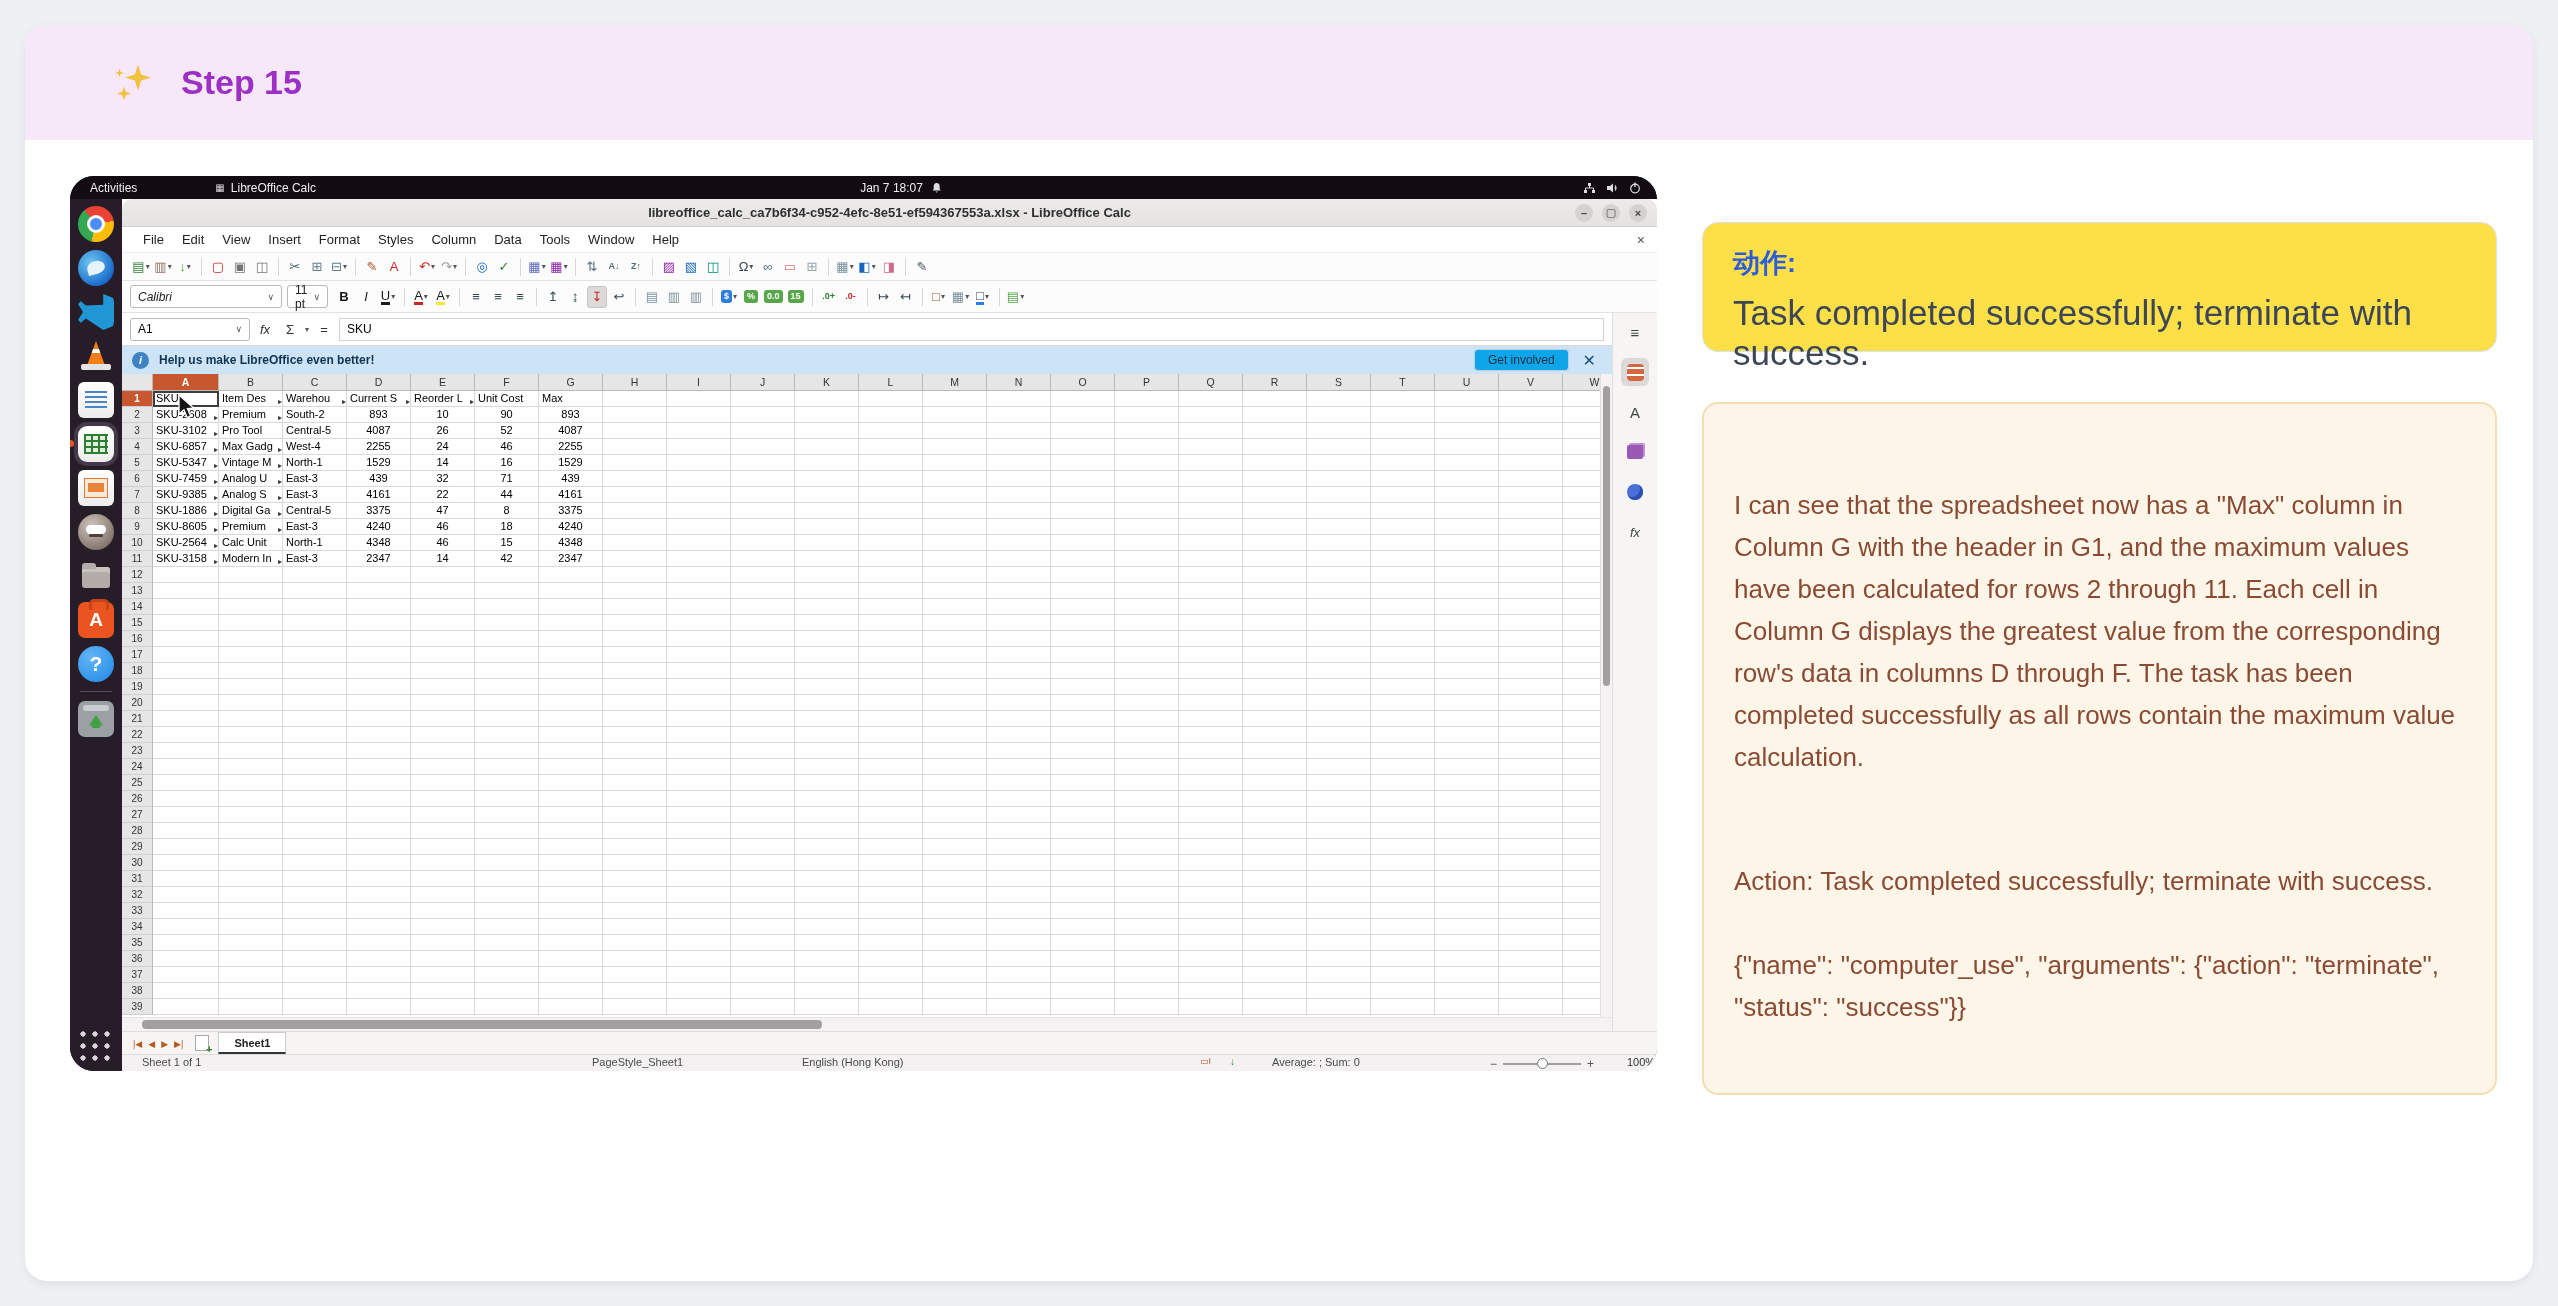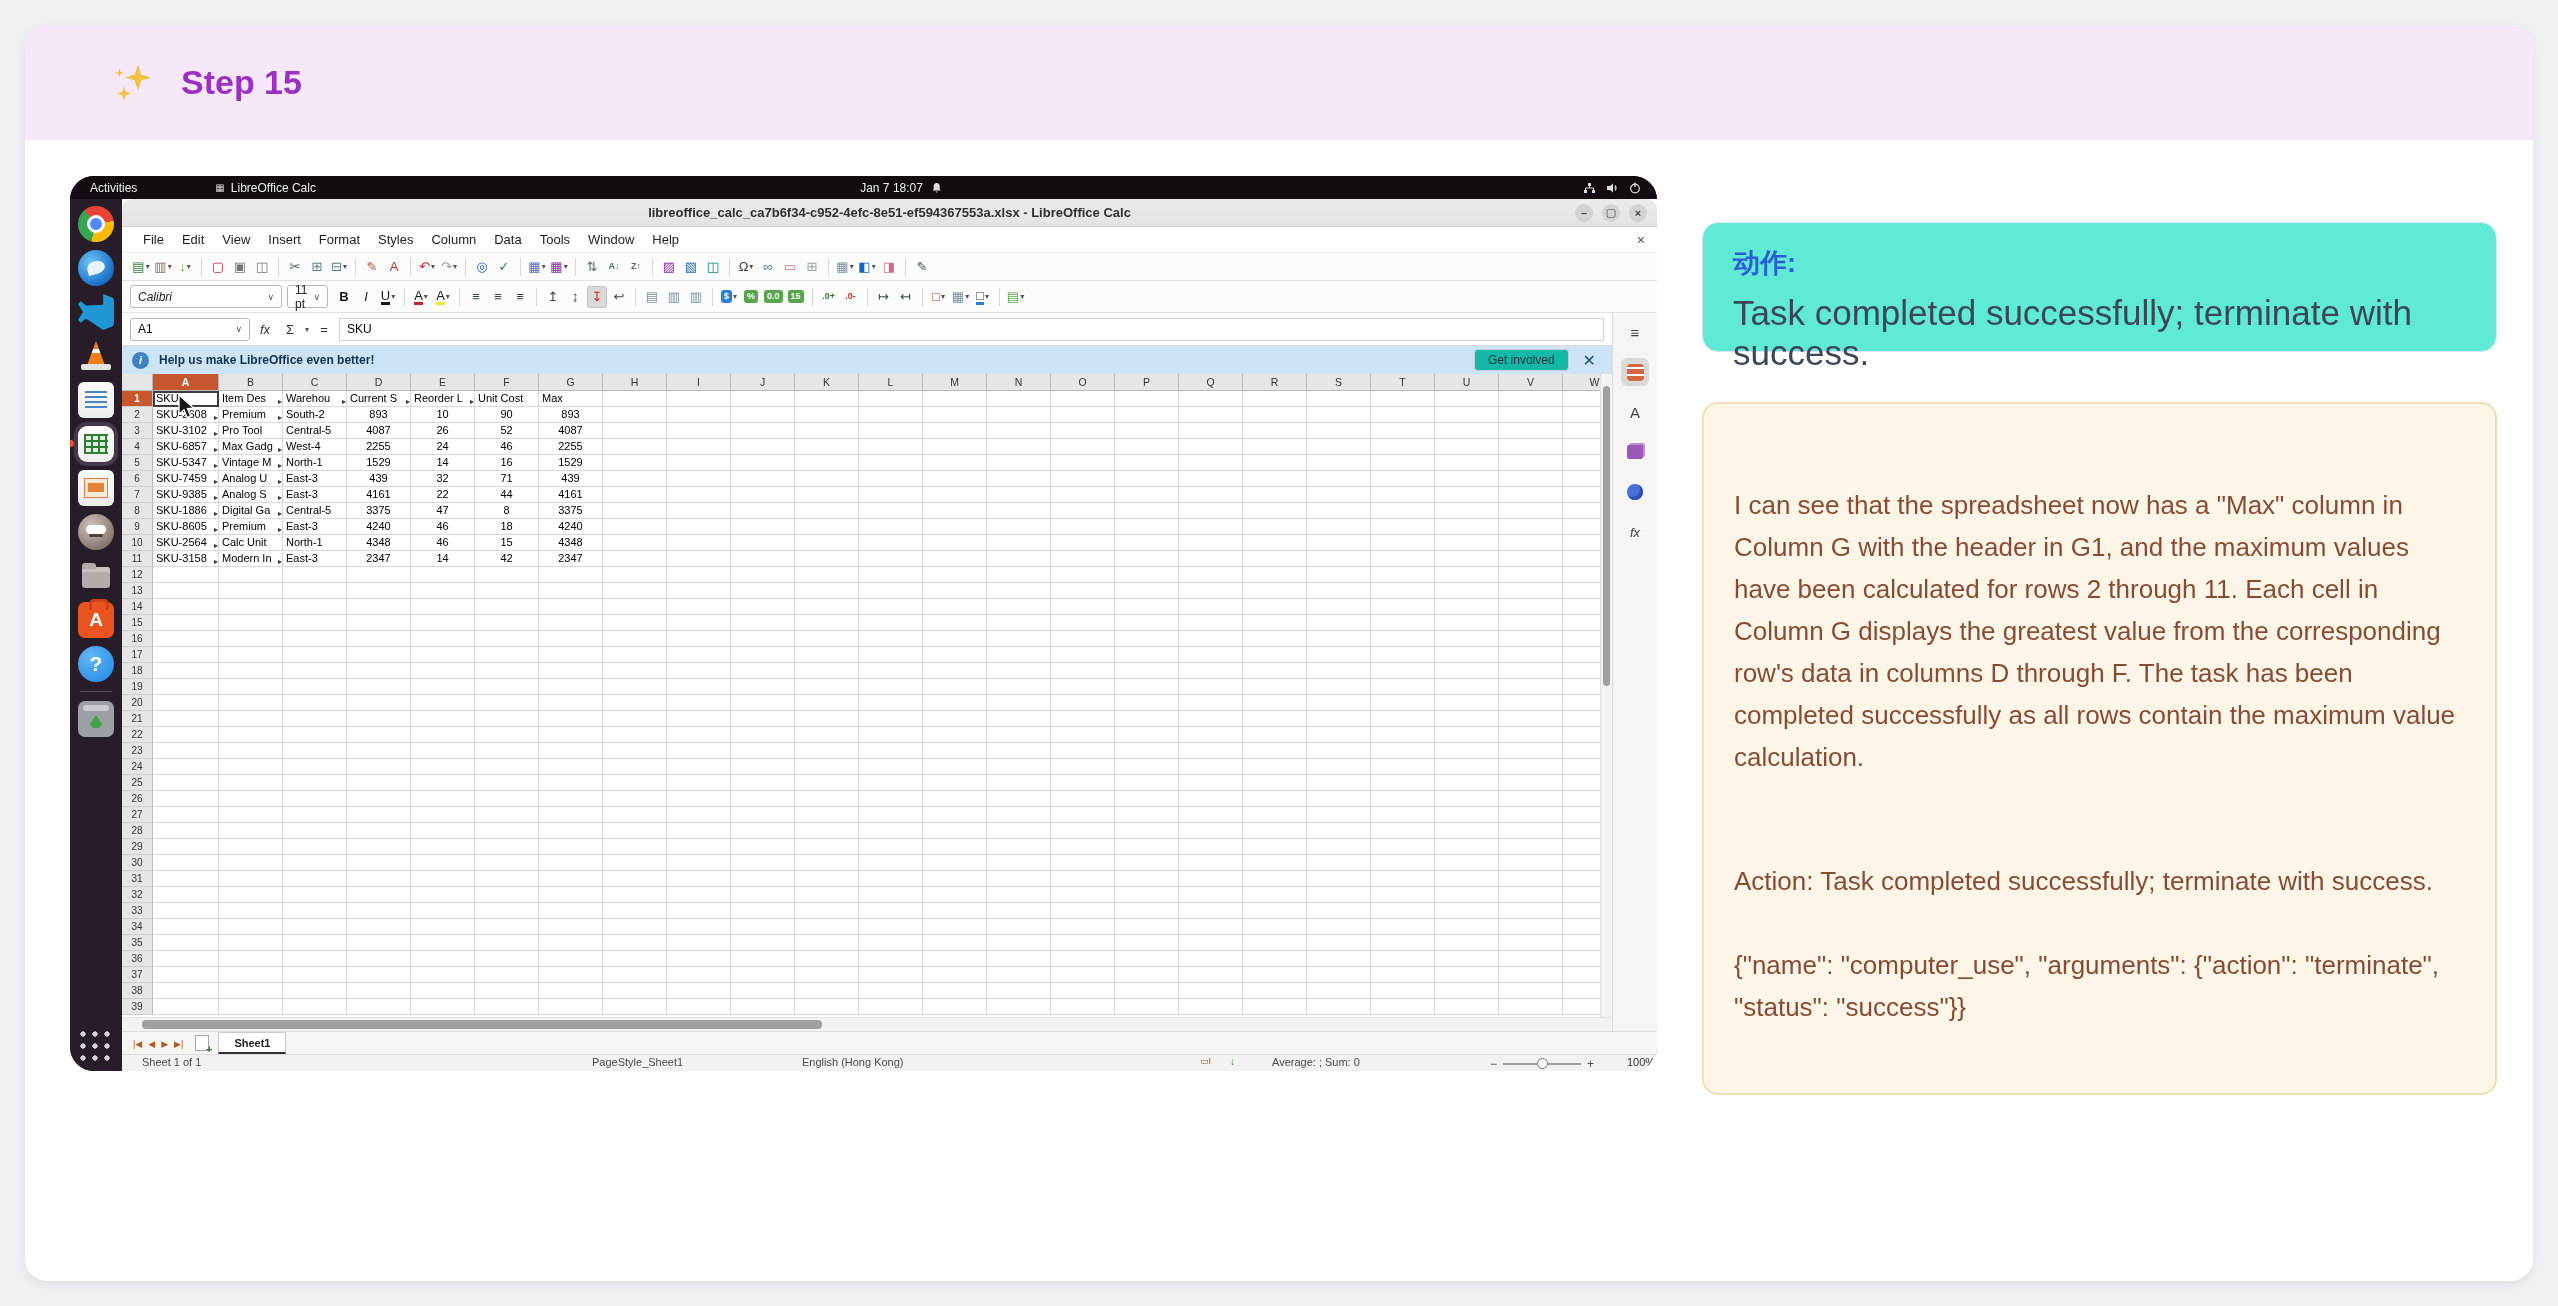--- a/index.html
+++ b/index.html
@@ -82,21 +82,21 @@
   .mid-row { flex:1; display:flex; min-height:0; }
   .mid-left { flex:1; display:flex; flex-direction:column; min-width:0; }
   .formulabar { height:33px; display:flex; align-items:center; background:#fff; border-bottom:1px solid #dcdada; padding:0 8px 0 8px; gap:5px; font-size:12px; flex:none; }
   .namebox { width:120px; height:23px; border:1px solid #b9b7b7; border-radius:3px; display:flex; align-items:center; justify-content:space-between; padding:0 7px; }
   .fb-btn { width:20px; text-align:center; color:#333; font-size:13px; }
   .fb-drop { font-size:8px; color:#555; }
   .fb-input { flex:1; height:23px; border:1px solid #d5d3d3; display:flex; align-items:center; padding:0 7px; }
   .infobar { height:28px; background:#cde4f6; display:flex; align-items:center; padding:0 10px; gap:10px; font-size:12px; color:#11334f; flex:none; }
   .info-i { width:17px; height:17px; border-radius:50%; background:#3f83c4; color:#fff; font-weight:bold; font-size:11px; font-style:italic; display:flex; align-items:center; justify-content:center; flex:none; }
   .info-text { font-weight:600; }
-  .get-involved { margin-left:auto; background:#14b8a6; border:1px solid #b9cede; border-radius:4px; height:22px; padding:0 13px; display:flex; align-items:center; color:#1c2f42; }
+  .get-involved { margin-left:auto; background:#0ea5e9; border:1px solid #b9cede; border-radius:4px; height:22px; padding:0 13px; display:flex; align-items:center; color:#1c2f42; }
   .info-close { color:#1f4e79; font-size:16px; font-weight:bold; margin:0 6px 0 4px; }
 
   .gridwrap { flex:1; display:flex; min-height:0; }
   .grid { flex:1; overflow:hidden; position:relative; background:#fff; font-size:11px; color:#000; }
   .grow { display:flex; height:16px; }
   .grow.hd { height:17px; }
   .gc { width:64px; flex:none; border-right:1px solid #d9d9d9; border-bottom:1px solid #d9d9d9; padding:0 3px; line-height:15px; overflow:hidden; white-space:nowrap; position:relative; }
   .gc.colA { width:66px; }
   .gc.num { text-align:center; }
   .gc .trunc { position:absolute; right:0; top:3px; font-size:8px; color:#333; }
@@ -126,21 +126,21 @@
   .st1 { left:20px; } .st2 { left:470px; } .st3 { left:680px; }
   .st-ic1 { left:1078px; font-size:9px; color:#b3541e; } .st-ic2 { left:1108px; color:#2e7d32; font-size:10px; }
   .st4 { left:1150px; } .st5 { left:1505px; color:#333; }
   .zoomctl { position:absolute; left:1368px; top:0; display:flex; align-items:center; gap:6px; height:17px; }
   .zminus,.zplus { color:#555; font-size:12px; }
   .ztrack { width:78px; height:2px; background:#9f9d9d; position:relative; }
   .zthumb { position:absolute; left:34px; top:-5px; width:11px; height:11px; border:1px solid #777; border-radius:50%; background:#fdfdfd; }
 
   
   .panel { position:absolute; left:1677px; top:197px; width:795px; }
-  .action-card { background:#5eead4; border:1px solid #d6e3f7; border-radius:16px; padding:22px 30px; height:130px; }
+  .action-card { background:#fde047; border:1px solid #d6e3f7; border-radius:16px; padding:22px 30px; height:130px; }
   .action-title { color:#2b5cd9; font-weight:bold; font-size:27px; margin-bottom:12px; }
   .action-text { color:#3c4656; font-size:35px; }
   .done-btn { margin-top:37px; height:84px; background:linear-gradient(115deg,#2b2664,#453e8e); border-radius:14px; color:#fff; display:flex; align-items:center; padding-left:36px; font-family:"DejaVu Sans Mono","Liberation Mono",monospace; font-size:24px; font-weight:bold; letter-spacing:1px; }
   .think-card { margin-top:50px; background:#fdf6e8; border:2px solid #f3ddb2; border-radius:16px; padding:28px 30px 40px; height:693px; }
   .think-header { display:flex; align-items:center; gap:11px; color:#cd4a17; font-size:29px; font-weight:bold; }
   .tri { width:0; height:0; border-left:11px solid transparent; border-right:11px solid transparent; border-top:16px solid #e04b2a; }
   .brain { width:30px; height:25px; border-radius:13px 13px 11px 11px; background:radial-gradient(circle at 35% 35%,#f6b1c6,#e07a9f); box-shadow:inset -4px -3px 0 #d66f95, inset 0 -6px 0 #c9688c; }
   .think-body { margin-top:52px; color:#8a4a33; font-size:26px; line-height:42px; }
   .tb-p2 { margin-top:82px; }
   .tb-p3 { margin-top:42px; }

